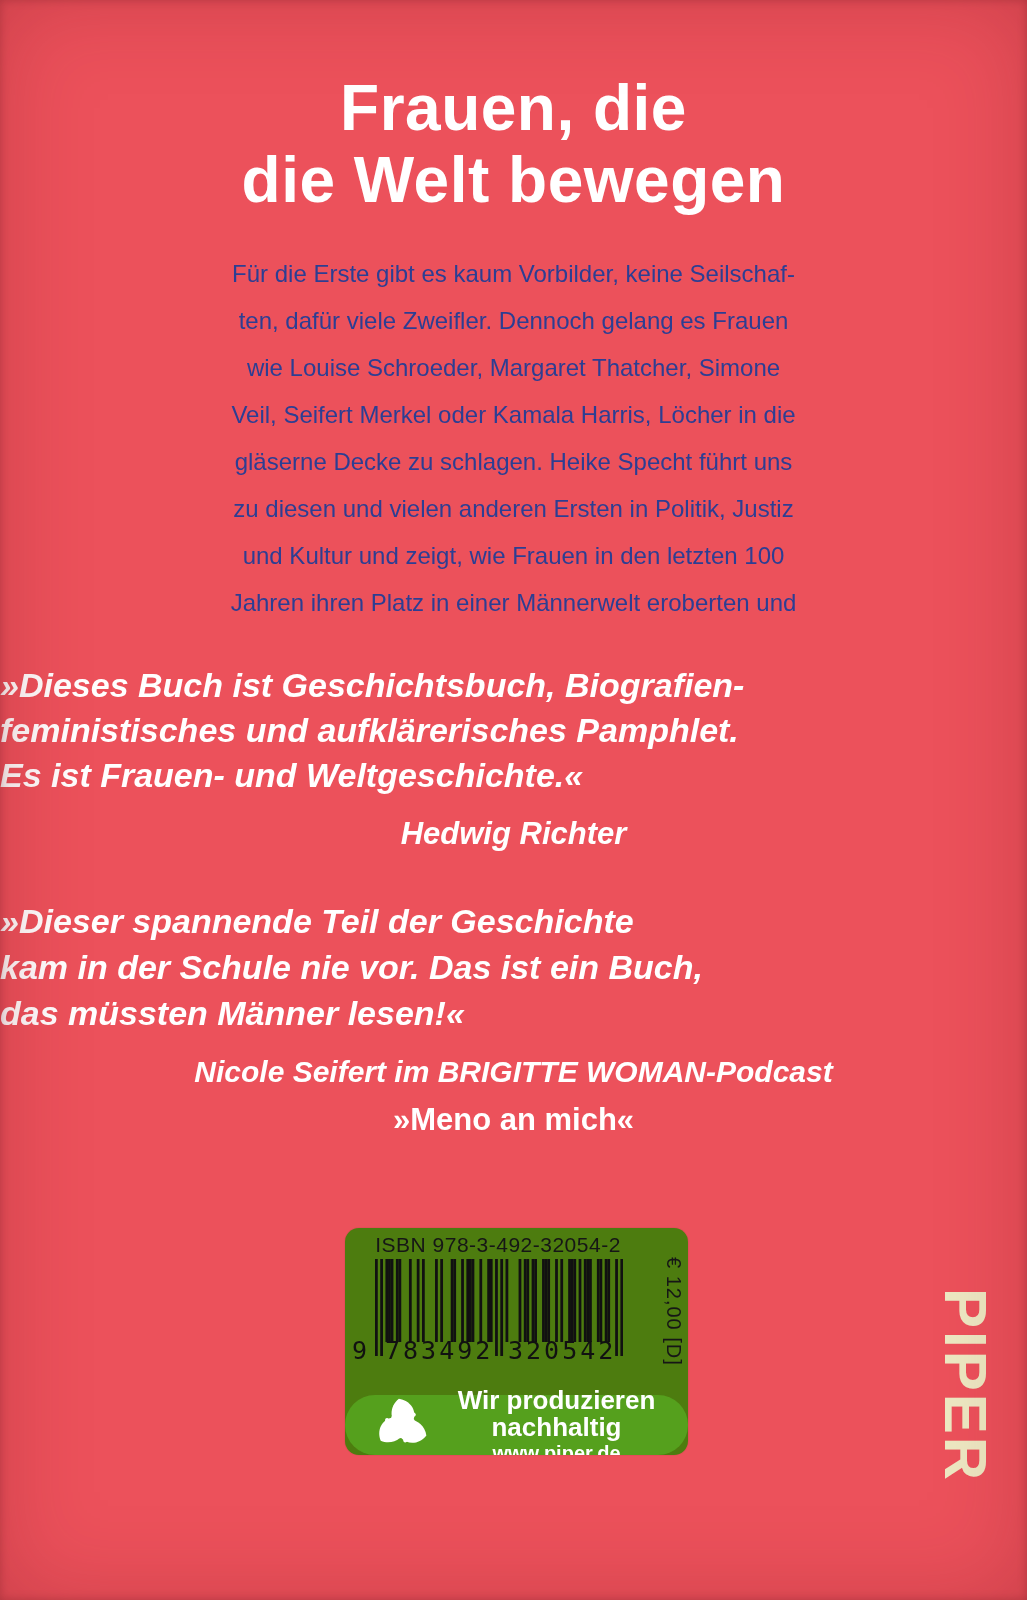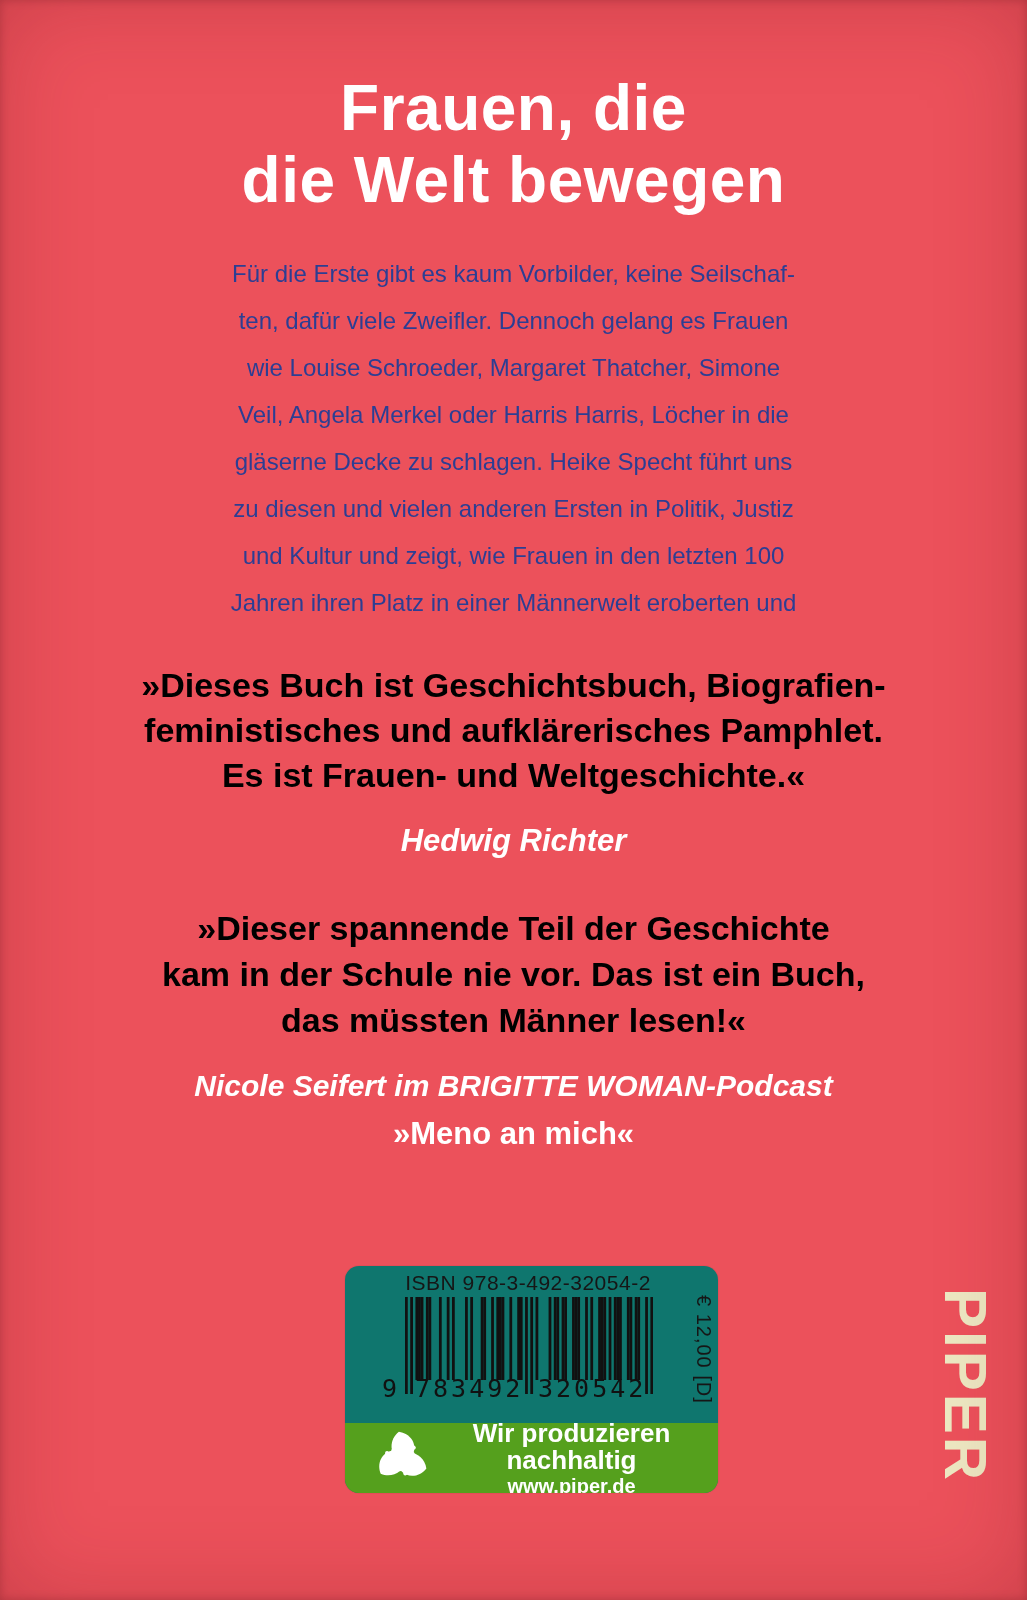--- a/index.html
+++ b/index.html
@@ -21,63 +21,62 @@
   .title {
     padding-top:72px; text-align:center; color:#ffffff;
     font-size:64px; line-height:72px; font-weight:bold; letter-spacing:.5px;
   }
   .blurb {
     margin-top:34px; text-align:center;
     font-size:24px; line-height:47px; color:#2C3E93;
   }
   .blurb .t-line { white-space:nowrap; }
   .quote {
-    text-align:center; color:#000000; font-weight:bold;
-    font-size:34px; line-height:45px;
+    color:#ffffff; font-weight:bold;
+    font-size:34px; line-height:45px;font-style:italic;
   }
   .quote .t-line { white-space:nowrap; }
   .q1 { margin-top:37px; }
   .q2 { margin-top:44px; line-height:46px; }
   .attribution {
     text-align:center; color:#ffffff; font-style:italic; font-weight:bold;
-    font-size:31px; line-height:40px; margin-top:23px;
+    font-size:31px; line-height:40px; margin-top:16px;
   }
   .attribution.small { font-size:30px; }
   .source-line {
     text-align:center; color:#ffffff; font-weight:bold;
     font-size:31px; line-height:40px; margin-top:8px;
   }
 
   
   .label {
-    position:absolute; left:345px; top:1266px; width:343px; height:227px;
-    background:#0f766e; border-radius:14px; overflow:hidden;
+    position:absolute; left:345px; top:1228px; width:343px; height:227px;
+    background:#4d7c0f; border-radius:14px; overflow:hidden;
     box-shadow:0 0 0 1px rgba(0,0,0,.04);
-    padding-left:30px;
   }
   .label-white { position:relative; height:147px; }
   .isbn-text {
     position:absolute; top:5px; left:8px; width:290px; text-align:center;
     font-size:21px; letter-spacing:.5px; color:#161616;
   }
   .barcode-svg { position:absolute; left:30px; top:31px; width:248px; height:97px; }
   .bdigit {
     position:absolute; top:108px; color:#111;
     font-family:"DejaVu Sans Mono", monospace; font-size:25px;
   }
   .d-lead { left:7px; }
   .d-g1 { left:40px;  width:104px; text-align:center; letter-spacing:3px; }
   .d-g2 { left:163px; width:104px; text-align:center; letter-spacing:3px; }
   .price {
     position:absolute; top:29px; right:3px; color:#161616;
     writing-mode:vertical-rl; font-size:20px; letter-spacing:1px; white-space:nowrap;
   }
   .label-green {
-    position:absolute; left:0; right:0; bottom:0; height:70px;
-    background:#55A01D; display:flex; align-items:center;
+    position:absolute; left:0; right:0; bottom:0; height:60px;
+    background:#55A01D; display:flex; align-items:center;border-radius:31px;
   }
   .leaf-icon { width:62px; height:62px; margin-left:26px; flex:none; }
   .eco-text { flex:1; text-align:center; color:#fff; font-weight:bold; margin-right:8px; }
   .eco-l1 { font-size:26px; line-height:26px; }
   .eco-l2 { font-size:26px; line-height:26px; margin-top:1px; }
   .eco-url { font-size:20px; line-height:22px; margin-top:2px; }
 
   
   .piper {
     position:absolute; top:1288px; right:32px;
@@ -92,21 +91,21 @@
 
   <header class="title">
       <div class="t-line">Frauen, die</div>
       <div class="t-line">die Welt bewegen</div>
     </header>
 
   <section class="blurb" style="color: rgb(44, 62, 147);">
       <div class="t-line">Für die Erste gibt es kaum Vorbilder, keine Seilschaf-</div>
       <div class="t-line">ten, dafür viele Zweifler. Dennoch gelang es Frauen</div>
       <div class="t-line">wie Louise Schroeder, Margaret Thatcher, Simone</div>
-      <div class="t-line">Veil, Angela Merkel oder Harris Harris, Löcher in die</div>
+      <div class="t-line">Veil, Seifert Merkel oder Kamala Harris, Löcher in die</div>
       <div class="t-line">gläserne Decke zu schlagen. Heike Specht führt uns</div>
       <div class="t-line">zu diesen und vielen anderen Ersten in Politik, Justiz</div>
       <div class="t-line">und Kultur und zeigt, wie Frauen in den letzten 100</div>
       <div class="t-line">Jahren ihren Platz in einer Männerwelt eroberten und</div>
     </section>
 
   <section class="quote q1">
       <div class="t-line">»Dieses Buch ist Geschichtsbuch, Biografien-</div>
       <div class="t-line">feministisches und aufklärerisches Pamphlet.</div>
       <div class="t-line">Es ist Frauen- und Weltgeschichte.«</div>

